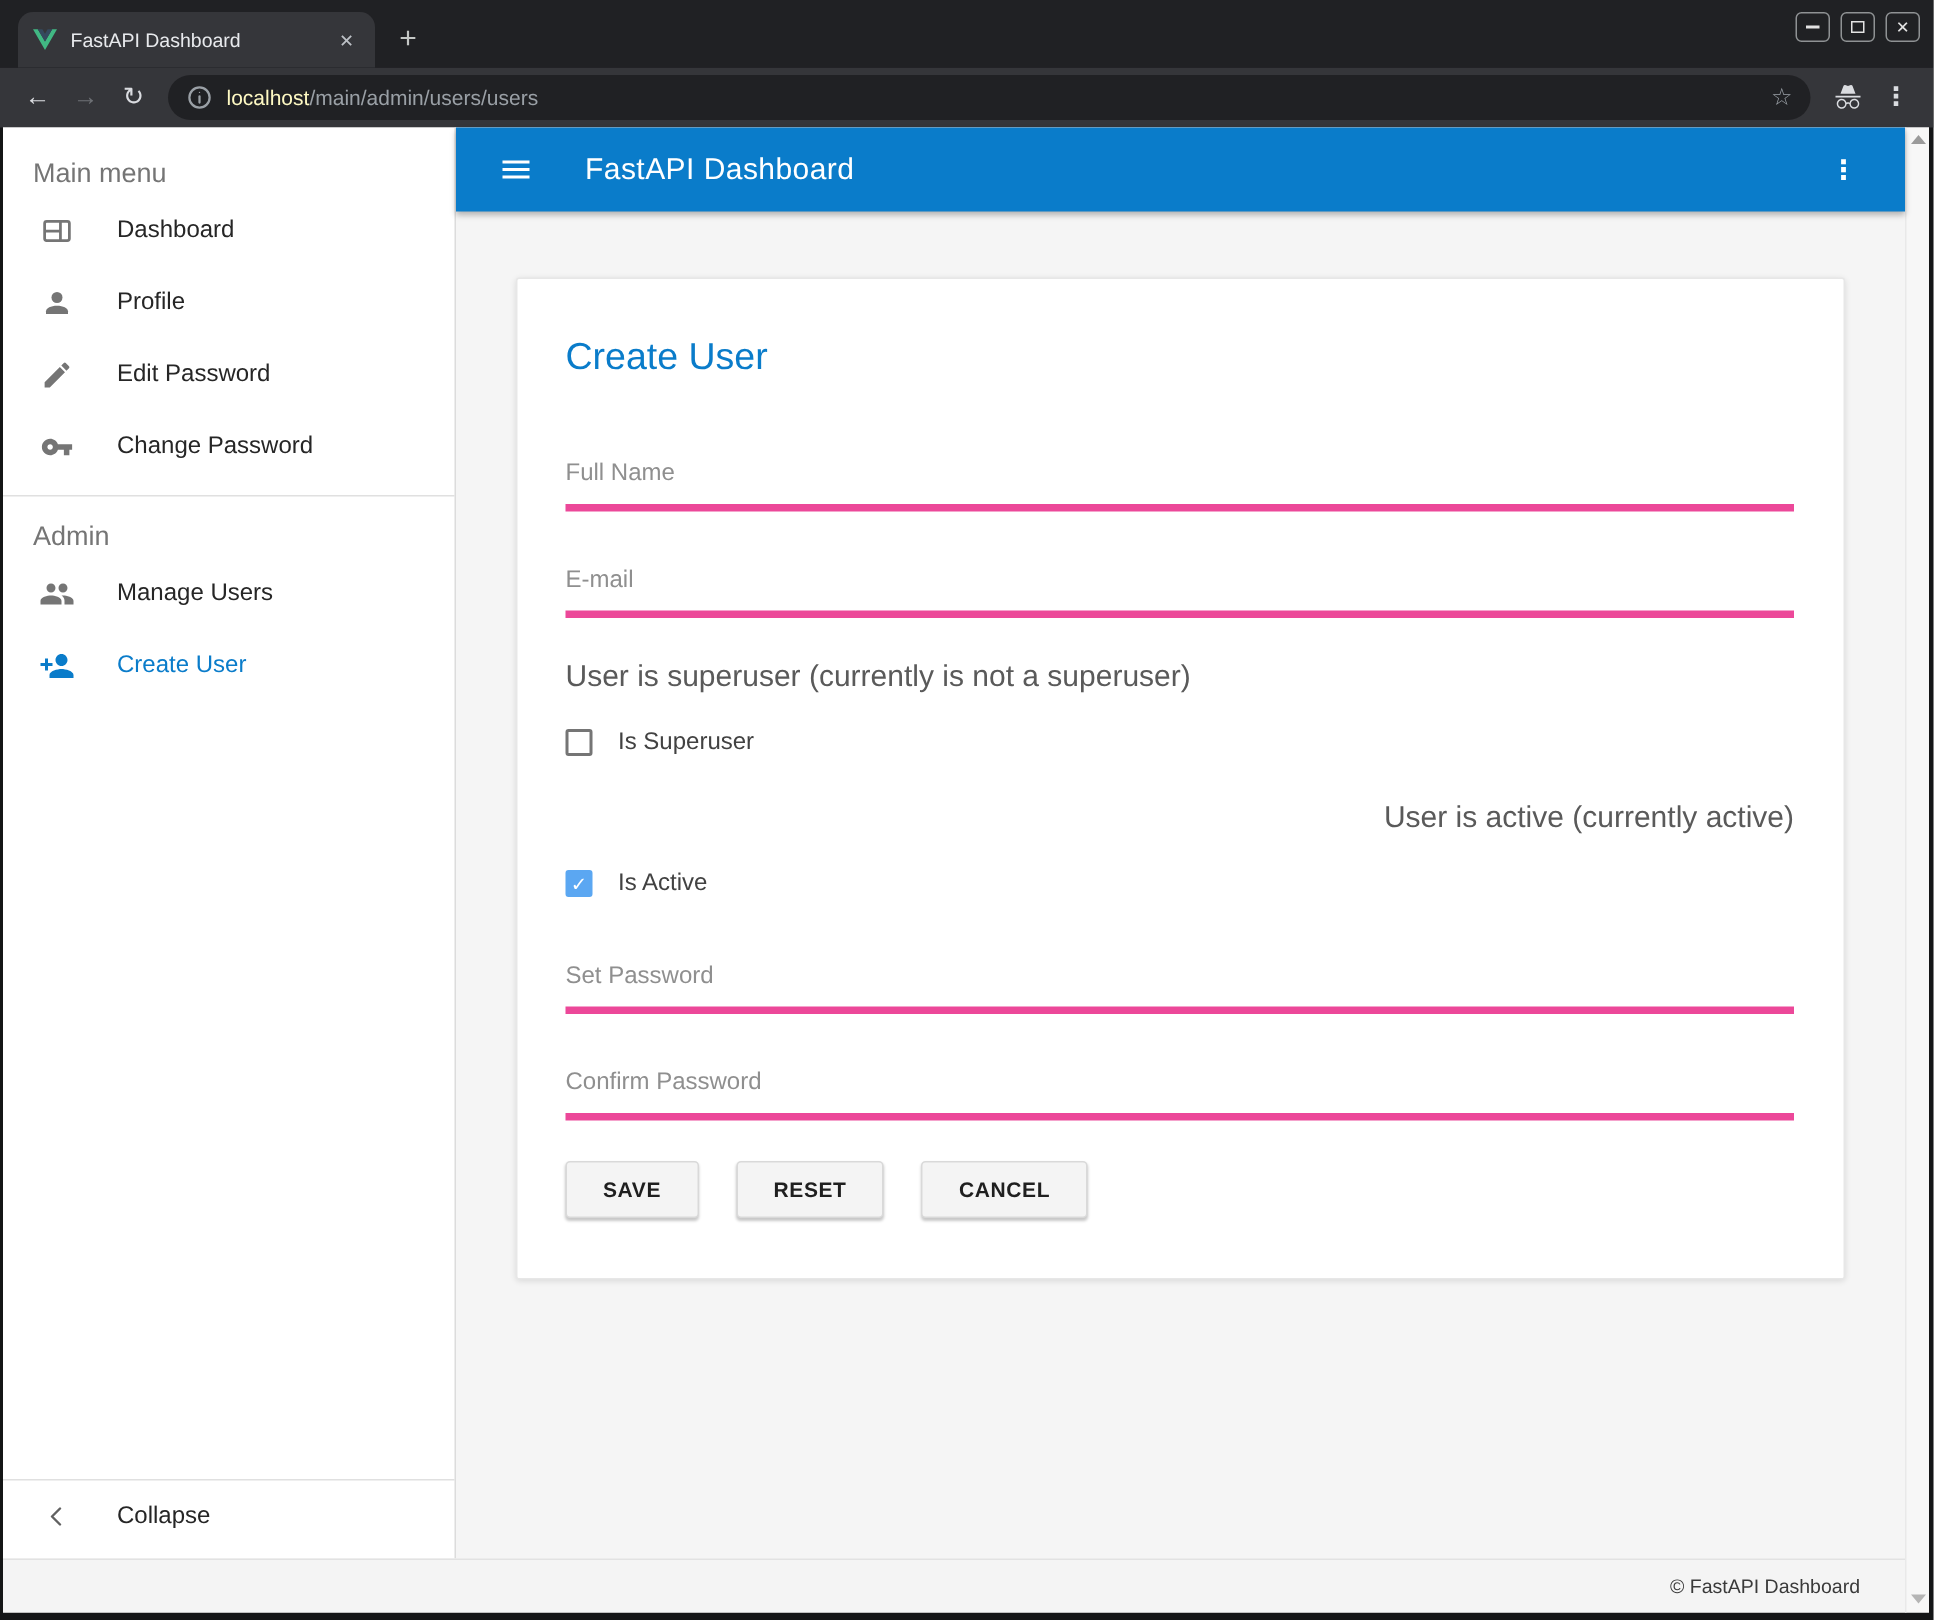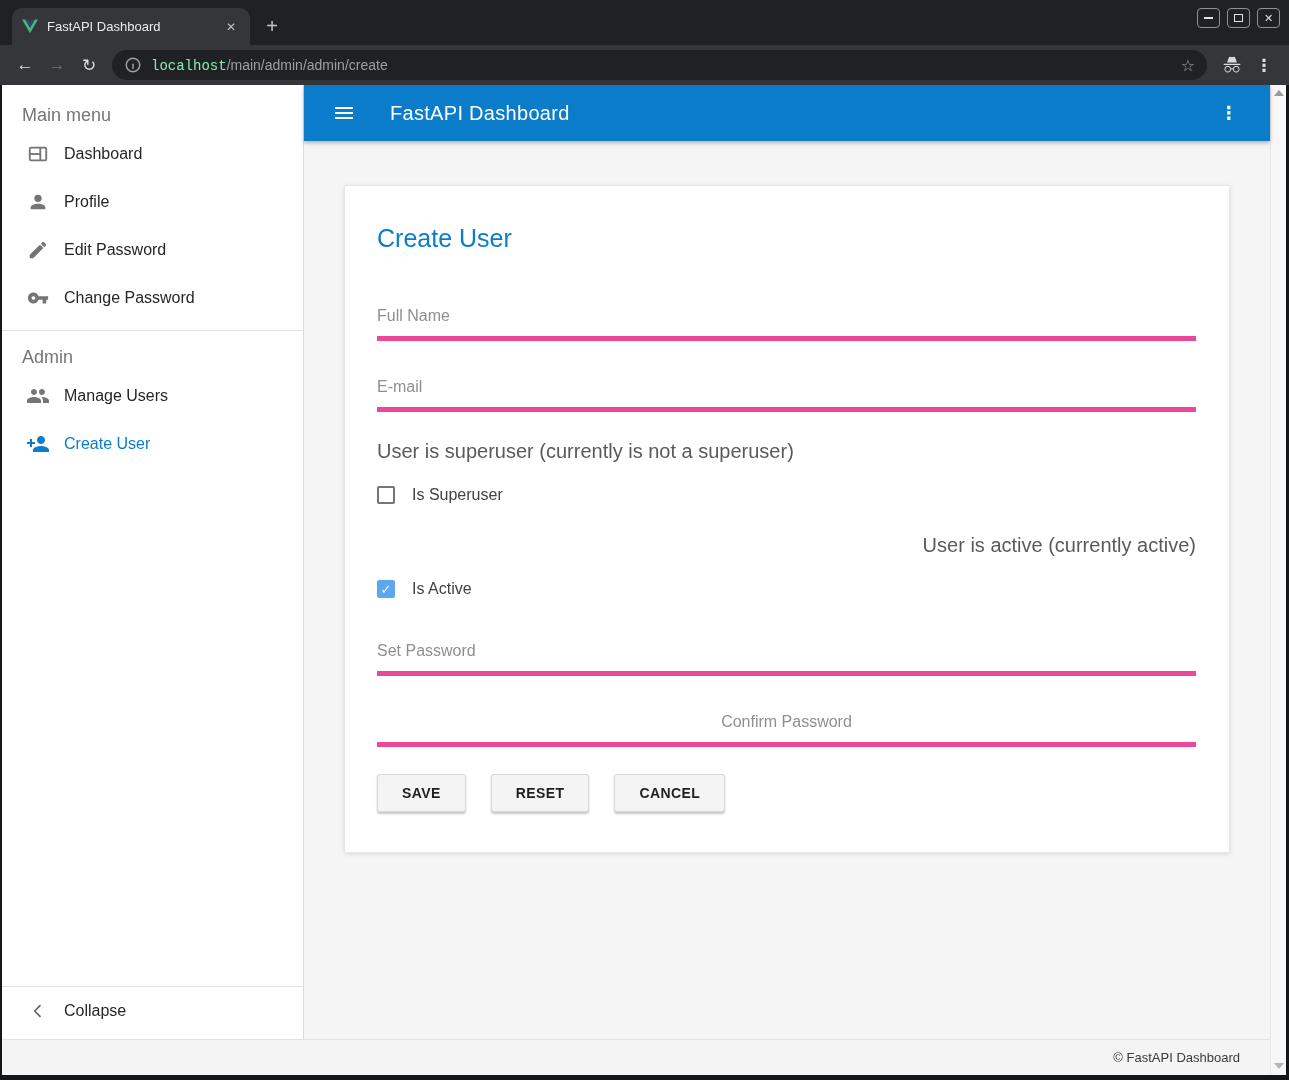--- a/index.html
+++ b/index.html
@@ -22,37 +22,37 @@
   .win-btn{width:23px;height:20px;border:1px solid #8f9294;border-radius:4px;display:flex;align-items:center;justify-content:center;color:#e3e3e3;font-size:11px;background:transparent;cursor:pointer;}
   .glyph-min{display:block;width:9px;height:2px;background:#e3e3e3;}
   .glyph-max{display:block;width:9px;height:8px;border:1.5px solid #e3e3e3;}
 
   .toolbar{height:40px;background:var(--chrome-mid);display:flex;align-items:center;padding:0 10px;gap:2px;}
   .nav-btn{width:30px;height:30px;display:flex;align-items:center;justify-content:center;font-size:17px;color:#dadce0;border-radius:50%;cursor:pointer;}
   .nav-btn.disabled{color:#6e7175;}
   .omnibox{flex:1;height:30px;background:var(--chrome-dark);border-radius:15px;display:flex;align-items:center;padding:0 12px;margin:0 8px 0 6px;}
   .omni-info{width:18px;height:18px;margin-right:9px;flex:none;}
   .omni-text{flex:1;font-size:14px;white-space:nowrap;overflow:hidden;}
-  .omni-host{color:#86efac;font-family:Liberation Mono, monospace;}
+  .omni-host{color:#fef9c3;}
   .omni-path{color:#9aa0a6;}
   .omni-star{font-size:16px;color:#9aa0a6;margin-left:8px;cursor:pointer;}
   .tb-icon{width:30px;height:30px;display:flex;align-items:center;justify-content:center;color:#dadce0;cursor:pointer;}
   .kebab{font-size:17px;color:#dadce0;letter-spacing:0;font-weight:bold;}
 
   
   .window-body{display:flex;height:990px;margin:0 3px 0 2px;background:#fff;}
   .left-col{width:1268px;display:flex;flex-direction:column;}
   .content-row{display:flex;height:954px;}
 
   
   .sidebar{width:302px;background:#fff;border-right:1px solid #dcdcdc;display:flex;flex-direction:column;padding-top:4px;}
   .section-label{font-size:18px;color:#757575;padding:16px 0 4px 20px;}
   .side-item{height:48px;display:flex;align-items:center;padding-left:24px;cursor:pointer;color:#262626;}
   .side-item .icn{width:24px;height:24px;color:#757575;flex:none;display:flex;align-items:center;justify-content:center;}
-  .side-item .lbl{margin-left:14px;font-size:16px;}
+  .side-item .lbl{margin-left:28px;font-size:16px;}
   .side-item.active{color:var(--primary);}
   .side-item.active .icn{color:var(--primary);}
   .divider{height:1px;background:#e0e0e0;margin-top:8px;}
   .side-spacer{flex:1;}
   .sidebar .bottom-pad{height:4px;}
 
   
   .main{flex:1;background:#f5f5f5;display:flex;flex-direction:column;min-width:0;}
   .appbar{height:56px;background:var(--primary);display:flex;align-items:center;padding:0 26px 0 22px;box-shadow:0 2px 4px rgba(0,0,0,.28);position:relative;z-index:2;}
   .hamburger{width:36px;height:36px;display:flex;flex-direction:column;justify-content:center;gap:3px;cursor:pointer;}
@@ -61,21 +61,21 @@
   .appbar-kebab{margin-left:auto;color:#fff;font-size:18px;font-weight:bold;width:30px;height:30px;display:flex;align-items:center;justify-content:center;cursor:pointer;}
 
   .page{flex:1;padding:44px 0 0 40px;overflow:hidden;}
   .card{width:886px;background:#fff;border:1px solid #e7e7e7;border-radius:2px;box-shadow:0 1px 4px rgba(0,0,0,.12);padding:38px 33px 40px 32px;}
   .card-title{color:var(--primary);font-size:25px;font-weight:400;}
   .text-field{display:block;width:100%;border:none;border-bottom:5px solid #ec4899;outline:none;background:transparent;font-size:16px;color:#212121;padding:4px 0 11px;}
   .text-field::placeholder{color:#8f8f8f;opacity:1;}
   .f-fullname{margin-top:50px;}
   .f-email{margin-top:33px;}
   .f-setpw{margin-top:40px;}
-  .f-confirmpw{margin-top:33px;text-align:center;}
+  .f-confirmpw{margin-top:33px;}
   .hint{font-size:20px;color:#5a5a5a;}
   .hint-super{margin-top:28px;}
   .hint-active{margin-top:30px;text-align:right;}
   .cb-row{display:flex;align-items:center;margin-top:23px;cursor:pointer;}
   .cb-box{width:18px;height:18px;border:2px solid #757575;border-radius:2px;flex:none;display:flex;align-items:center;justify-content:center;}
   .cb-box.checked{background:var(--check-blue);border-color:var(--check-blue);color:#fff;font-size:13px;font-weight:bold;line-height:1;}
   .cb-label{font-size:16px;color:#424242;margin-left:17px;}
   .btn-row{margin-top:27px;display:flex;}
   .btn{background:#f4f4f4;border:1px solid #d9d9d9;border-radius:3px;box-shadow:0 1.5px 2px rgba(0,0,0,.22);padding:10px 24px;font-size:14px;font-weight:600;letter-spacing:.4px;color:#1f1f1f;margin-right:25px;cursor:pointer;}
 
@@ -120,21 +120,21 @@
   <div class="nav-btn disabled">→</div>
   <div class="nav-btn">↻</div>
   <div class="omnibox">
     <span class="omni-info">
       <svg width="18" height="18" viewBox="0 0 24 24" fill="none" stroke="#9aa0a6" stroke-width="2">
         <circle cx="12" cy="12" r="9"></circle>
         <line x1="12" y1="11" x2="12" y2="16.5" stroke-linecap="round"></line>
         <circle cx="12" cy="7.5" r="0.6" fill="#9aa0a6" stroke="none"></circle>
       </svg>
     </span>
-    <span class="omni-text"><span class="omni-host">localhost</span><span class="omni-path">/main/admin/admin/create</span></span>
+    <span class="omni-text"><span class="omni-host">localhost</span><span class="omni-path">/main/admin/users/users</span></span>
     <span class="omni-star">☆</span>
   </div>
   <div class="tb-icon">
     <svg width="22" height="20" viewBox="0 0 24 24" fill="#dadce0">
       <path d="M17.06 13c-1.86 0-3.42 1.33-3.82 3.1-.95-.41-1.82-.3-2.48-.01C10.35 14.31 8.79 13 6.94 13 4.77 13 3 14.79 3 17s1.77 4 3.94 4c2.06 0 3.74-1.62 3.9-3.68.34-.24 1.23-.69 2.32.02.18 2.05 1.84 3.66 3.9 3.66 2.17 0 3.94-1.79 3.94-4s-1.77-4-3.94-4M6.94 19.86c-1.56 0-2.81-1.28-2.81-2.86s1.26-2.86 2.81-2.86c1.56 0 2.81 1.28 2.81 2.86s-1.25 2.86-2.81 2.86m10.12 0c-1.56 0-2.81-1.28-2.81-2.86s1.25-2.86 2.81-2.86 2.82 1.28 2.82 2.86-1.27 2.86-2.82 2.86M22 10.5H2V12h20v-1.5m-6.47-7.87c-.22-.49-.78-.75-1.31-.58L12 2.79l-2.23-.74-.05-.01c-.53-.15-1.09.13-1.29.64L6 9h12l-2.44-6.32-.03-.05Z"></path>
     </svg>
   </div>
   <div class="tb-icon kebab">⋮</div>
 </div>
 

